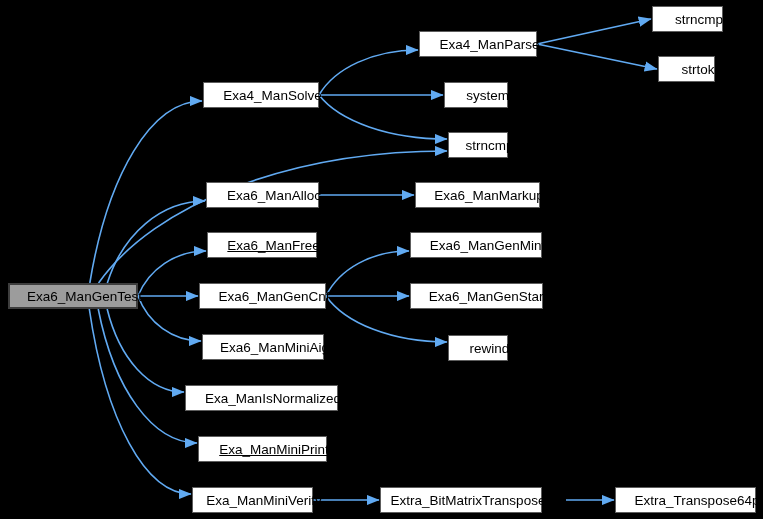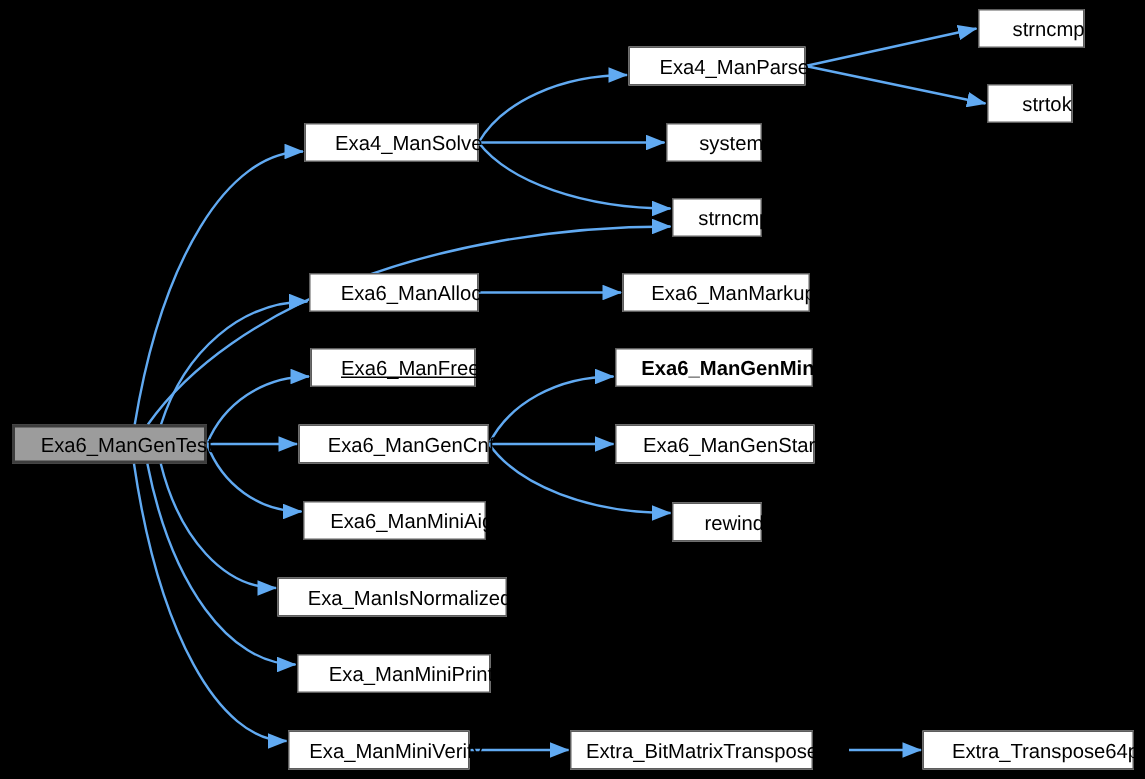--- a/index.html
+++ b/index.html
@@ -78,24 +78,24 @@
       <div class="node root" style="left: 8px; top: 283px; width: 130px; height: 26px;">Exa6_ManGenTest</div>
       <div class="node" style="left: 203px; top: 82px; width: 116px; height: 26px;">Exa4_ManSolve</div>
       <div class="node" style="left: 419px; top: 31px; width: 118px; height: 26px;">Exa4_ManParse</div>
       <div class="node" style="left: 652px; top: 6px; width: 71px; height: 26px;">strncmp</div>
       <div class="node" style="left: 658px; top: 56px; width: 57px; height: 26px;">strtok</div>
       <div class="node" style="left: 444px; top: 82px; width: 64px; height: 26px;">system</div>
       <div class="node" style="left: 448px; top: 132px; width: 60px; height: 26px;">strncmp</div>
       <div class="node" style="left: 206px; top: 182px; width: 113px; height: 26px;">Exa6_ManAlloc</div>
       <div class="node" style="left: 415px; top: 182px; width: 125px; height: 26px;">Exa6_ManMarkup</div>
       <div class="node" style="left: 207px; top: 232px; width: 110px; height: 26px; text-decoration: underline;">Exa6_ManFree</div>
-      <div class="node" style="left: 410px; top: 232px; width: 132px; height: 26px; font-weight: bold;">Exa6_ManGenMint</div>
+      <div class="node" style="left: 410px; top: 232px; width: 132px; height: 26px;">Exa6_ManGenMint</div>
       <div class="node" style="left: 199px; top: 283px; width: 127px; height: 26px;">Exa6_ManGenCnf</div>
       <div class="node" style="left: 410px; top: 283px; width: 133px; height: 26px;">Exa6_ManGenStart</div>
       <div class="node" style="left: 202px; top: 334px; width: 122px; height: 26px;">Exa6_ManMiniAig</div>
       <div class="node" style="left: 448px; top: 335px; width: 60px; height: 26px;">rewind</div>
       <div class="node" style="left: 185px; top: 385px; width: 153px; height: 26px;">Exa_ManIsNormalized</div>
-      <div class="node" style="left: 198px; top: 436px; width: 129px; height: 26px;">Exa_ManMiniPrint</div>
+      <div class="node" style="left: 198px; top: 436px; width: 129px; height: 26px; text-decoration: underline;">Exa_ManMiniPrint</div>
       <div class="node" style="left: 192px; top: 487px; width: 121px; height: 26px;">Exa_ManMiniVerify</div>
       <div class="node" style="left: 380px; top: 487px; width: 162px; height: 26px;">Extra_BitMatrixTransposeP</div>
       <div class="node" style="left: 615px; top: 487px; width: 141px; height: 26px;">Extra_Transpose64p</div>
     </div>
 </div>
 
 </body></html>

